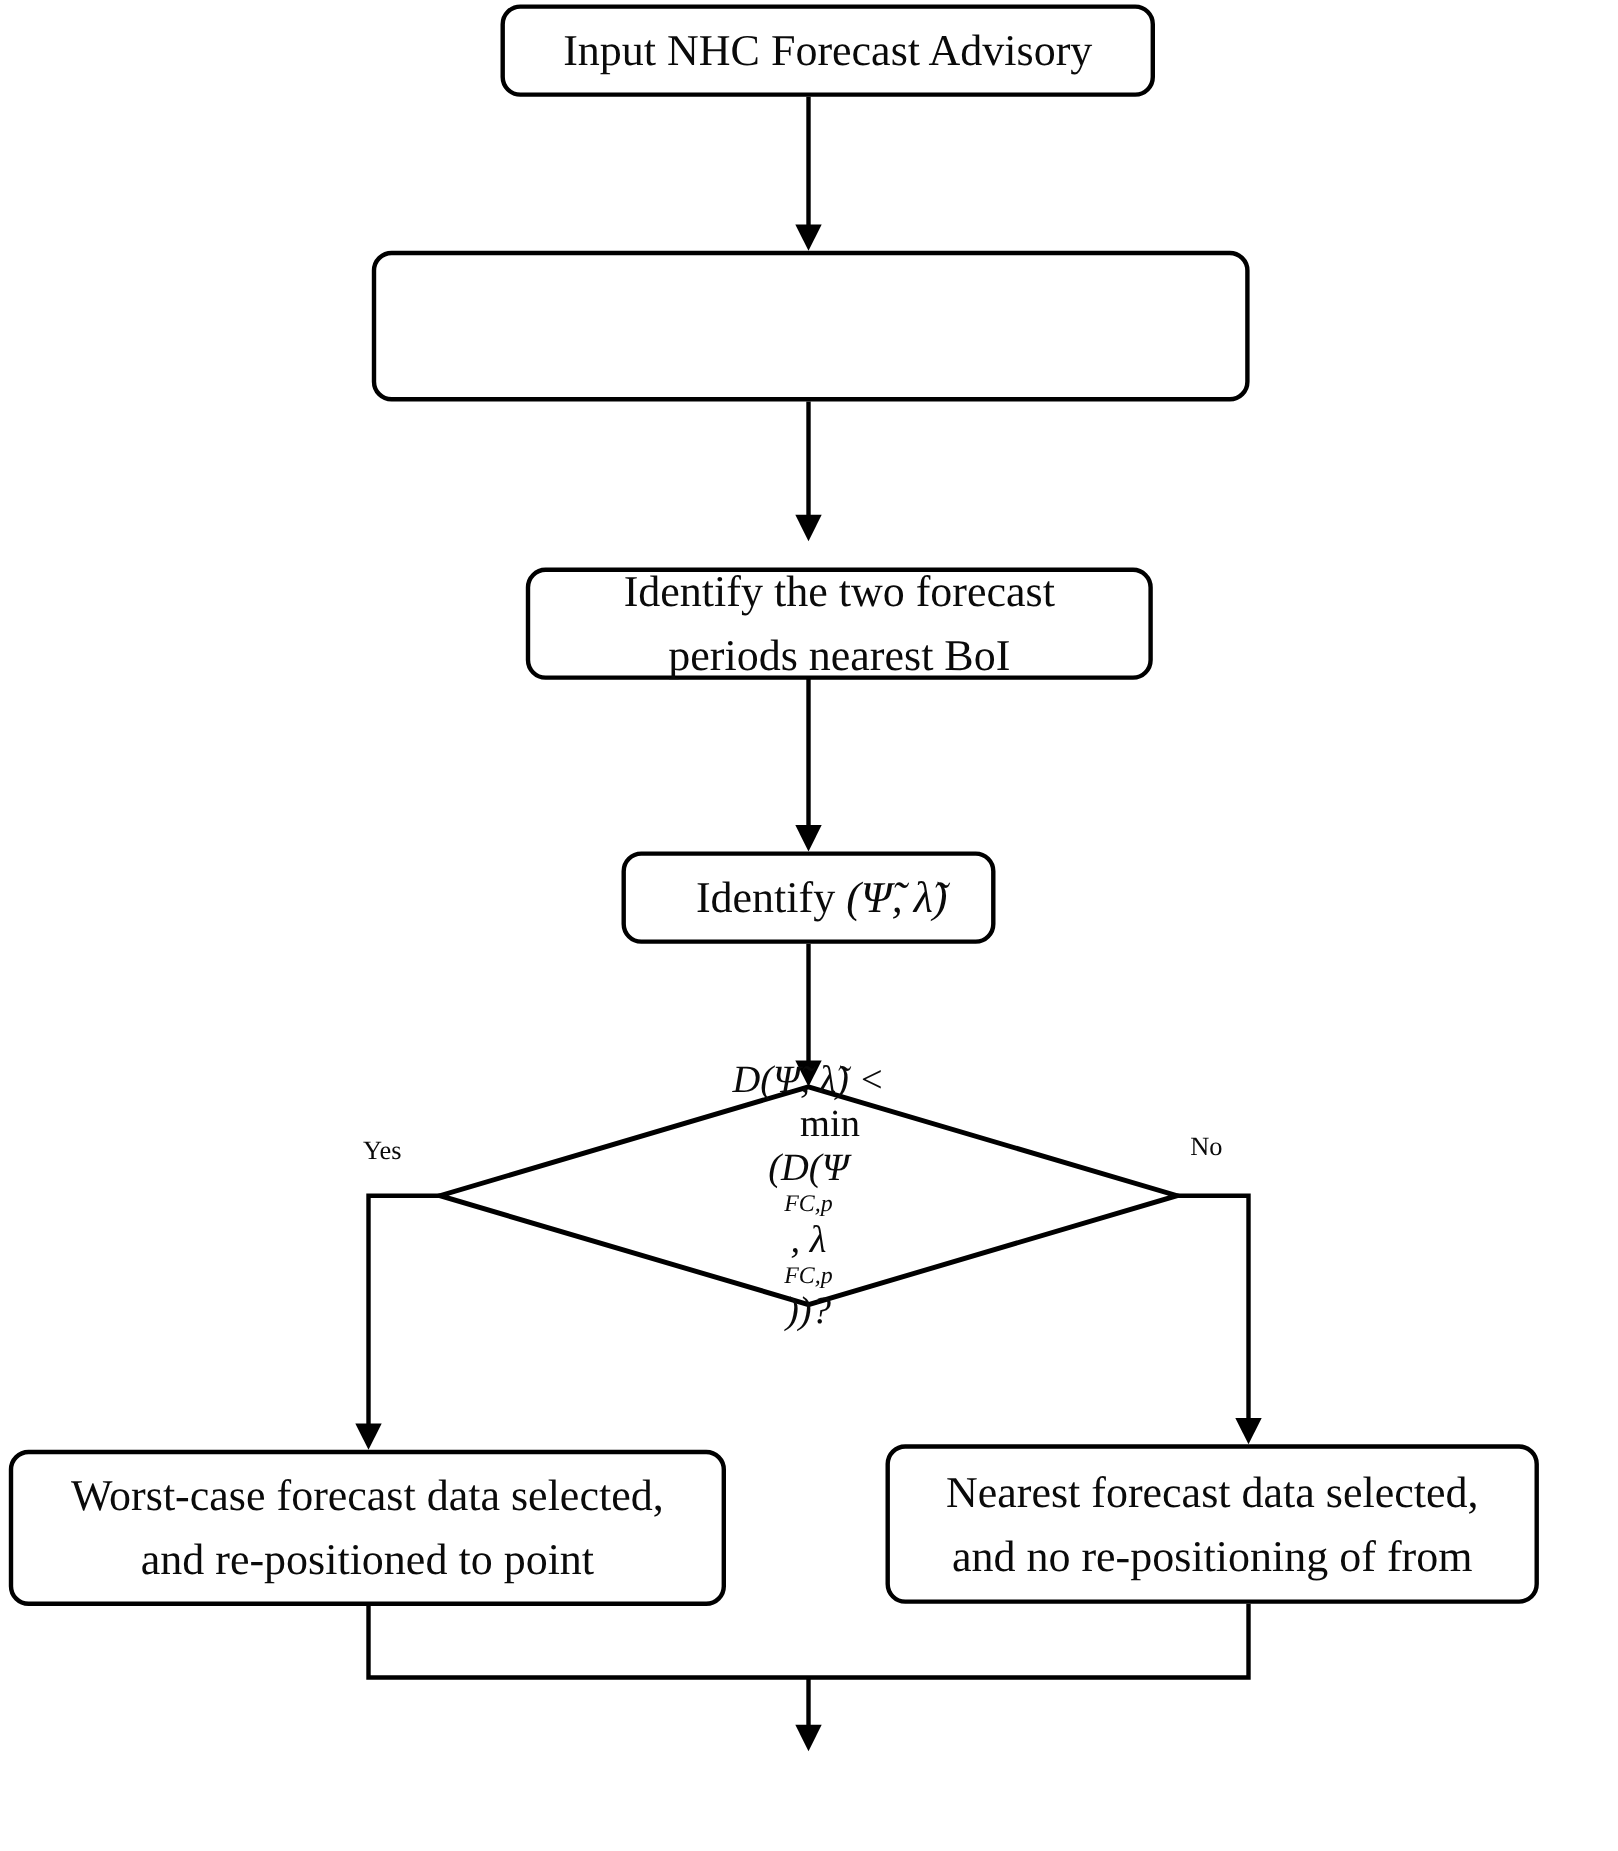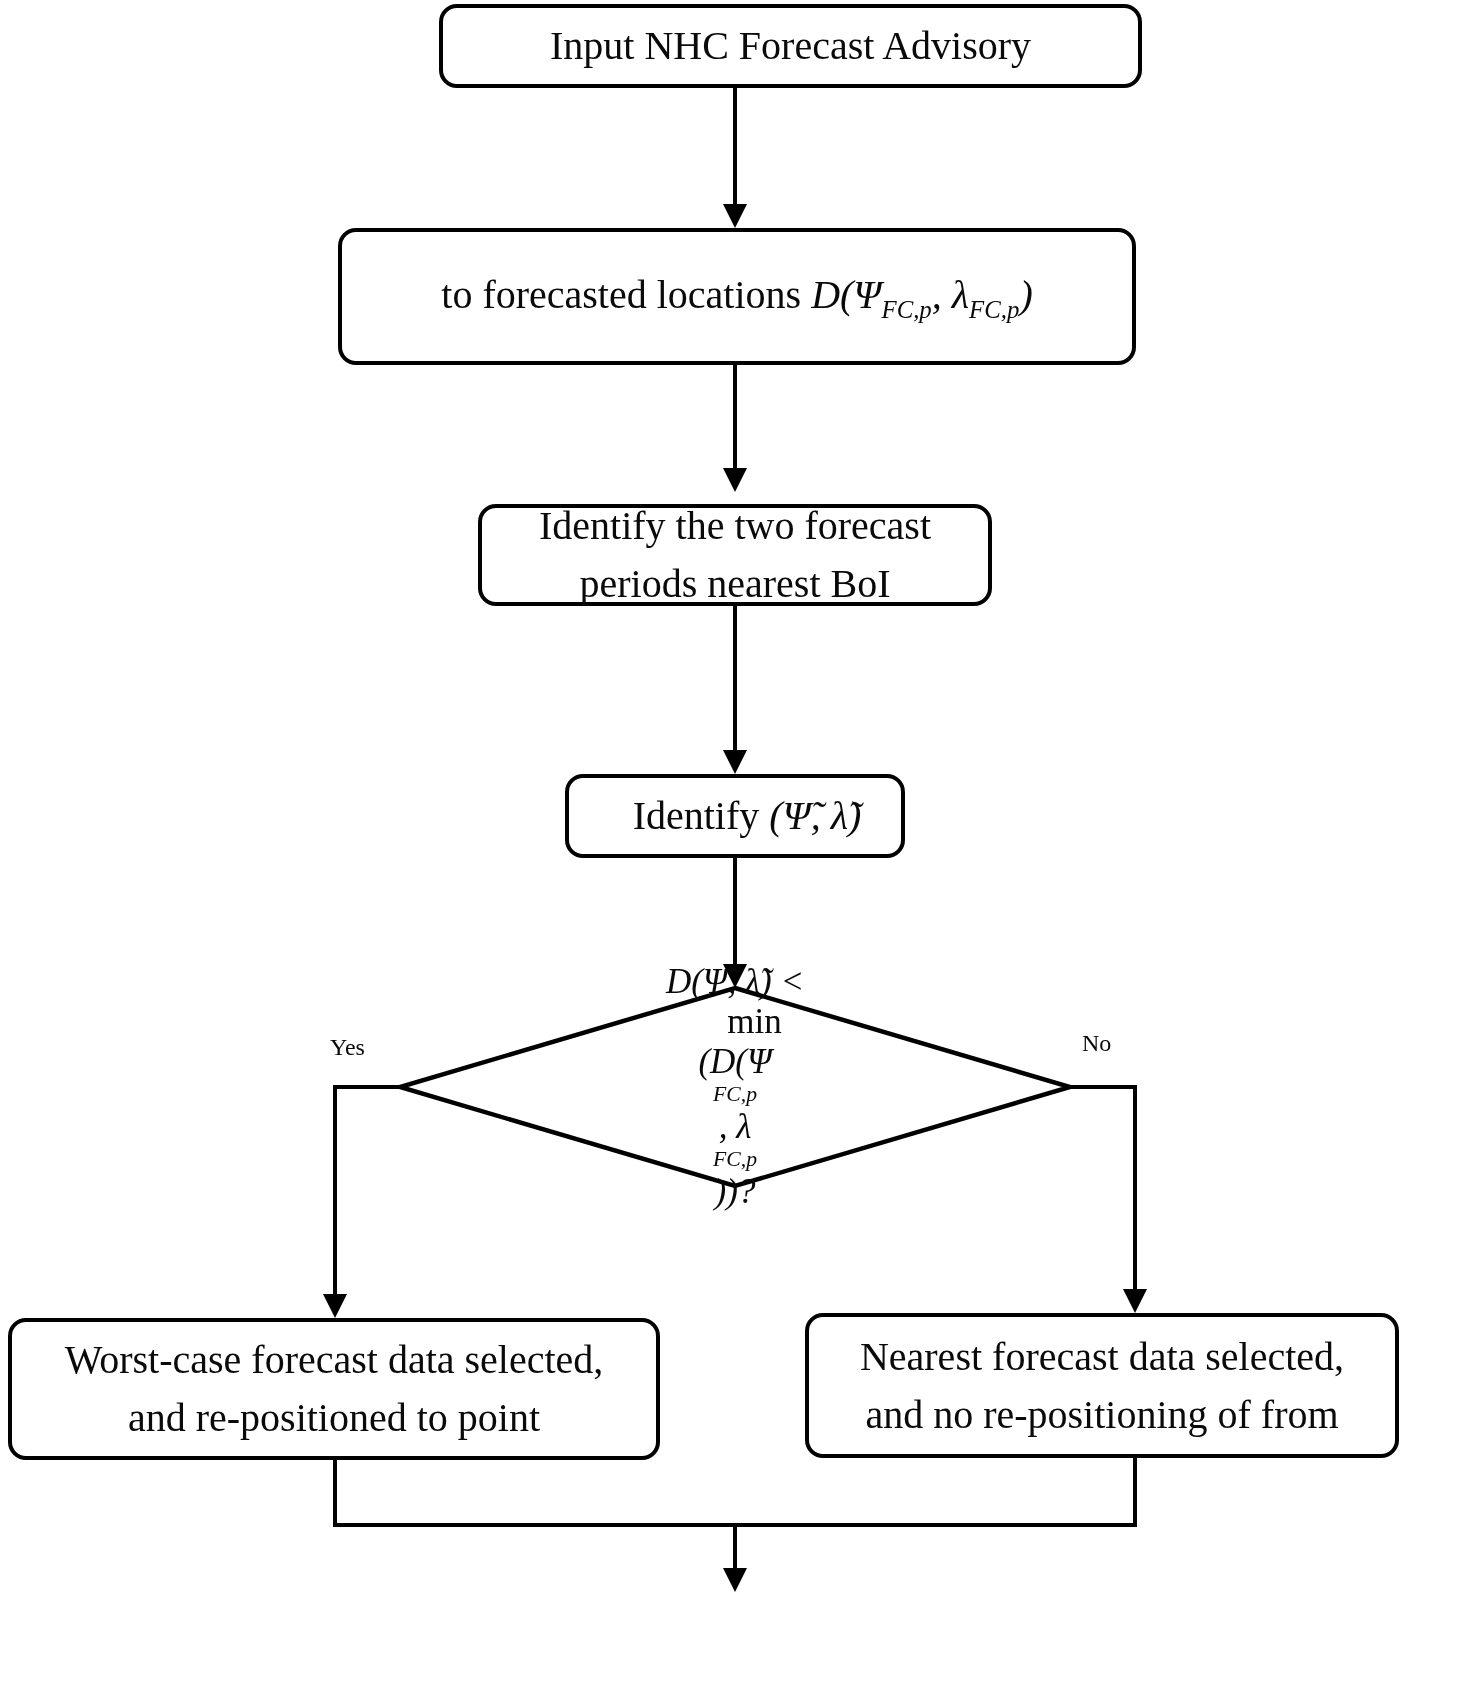--- a/index.html
+++ b/index.html
@@ -68,31 +68,28 @@
       <polygon points="1123,1289 1147,1289 1135,1313" fill="#000"></polygon>
     </g>
 
     <g>
       <polyline points="335,1460 335,1525 1135,1525 1135,1458" fill="none" stroke="#000" stroke-width="4"></polyline>
       <line x1="735" y1="1525" x2="735" y2="1570" stroke="#000" stroke-width="4"></line>
       <polygon points="723,1568 747,1568 735,1592" fill="#000"></polygon>
     </g>
   </svg>
 
-  <div class="node" style="left:439px;top:4px;width:703px;height:84px;text-align:right;">
+  <div class="node" style="left:455px;top:4px;width:595px;height:84px;text-align:right;">
     <span>Input NHC Forecast Advisory</span>
   </div>
 
   <div class="node" style="left:338px;top:228px;width:798px;height:137px;">
-    <div>
-      <span>to forecasted locations </span><span class="math">D(Ψ</span><span class="sub">FC,p</span><span class="math">, λ</span><span class="sub">FC,p</span><span class="math">)</span>
-    </div>
   </div>
 
-  <div class="node" style="left:478px;top:504px;width:514px;height:102px;">
+  <div class="node" style="left:478px;top:516px;width:570px;height:102px;">
     <div>Identify the two forecast</div>
     <div>periods nearest BoI</div>
   </div>
 
   <div class="node" style="left:565px;top:774px;width:340px;height:84px;padding-left:24px;">
     <div>
       <span>Identify </span><span class="math">(Ψ̃, λ̃)</span>
     </div>
   </div>
 

